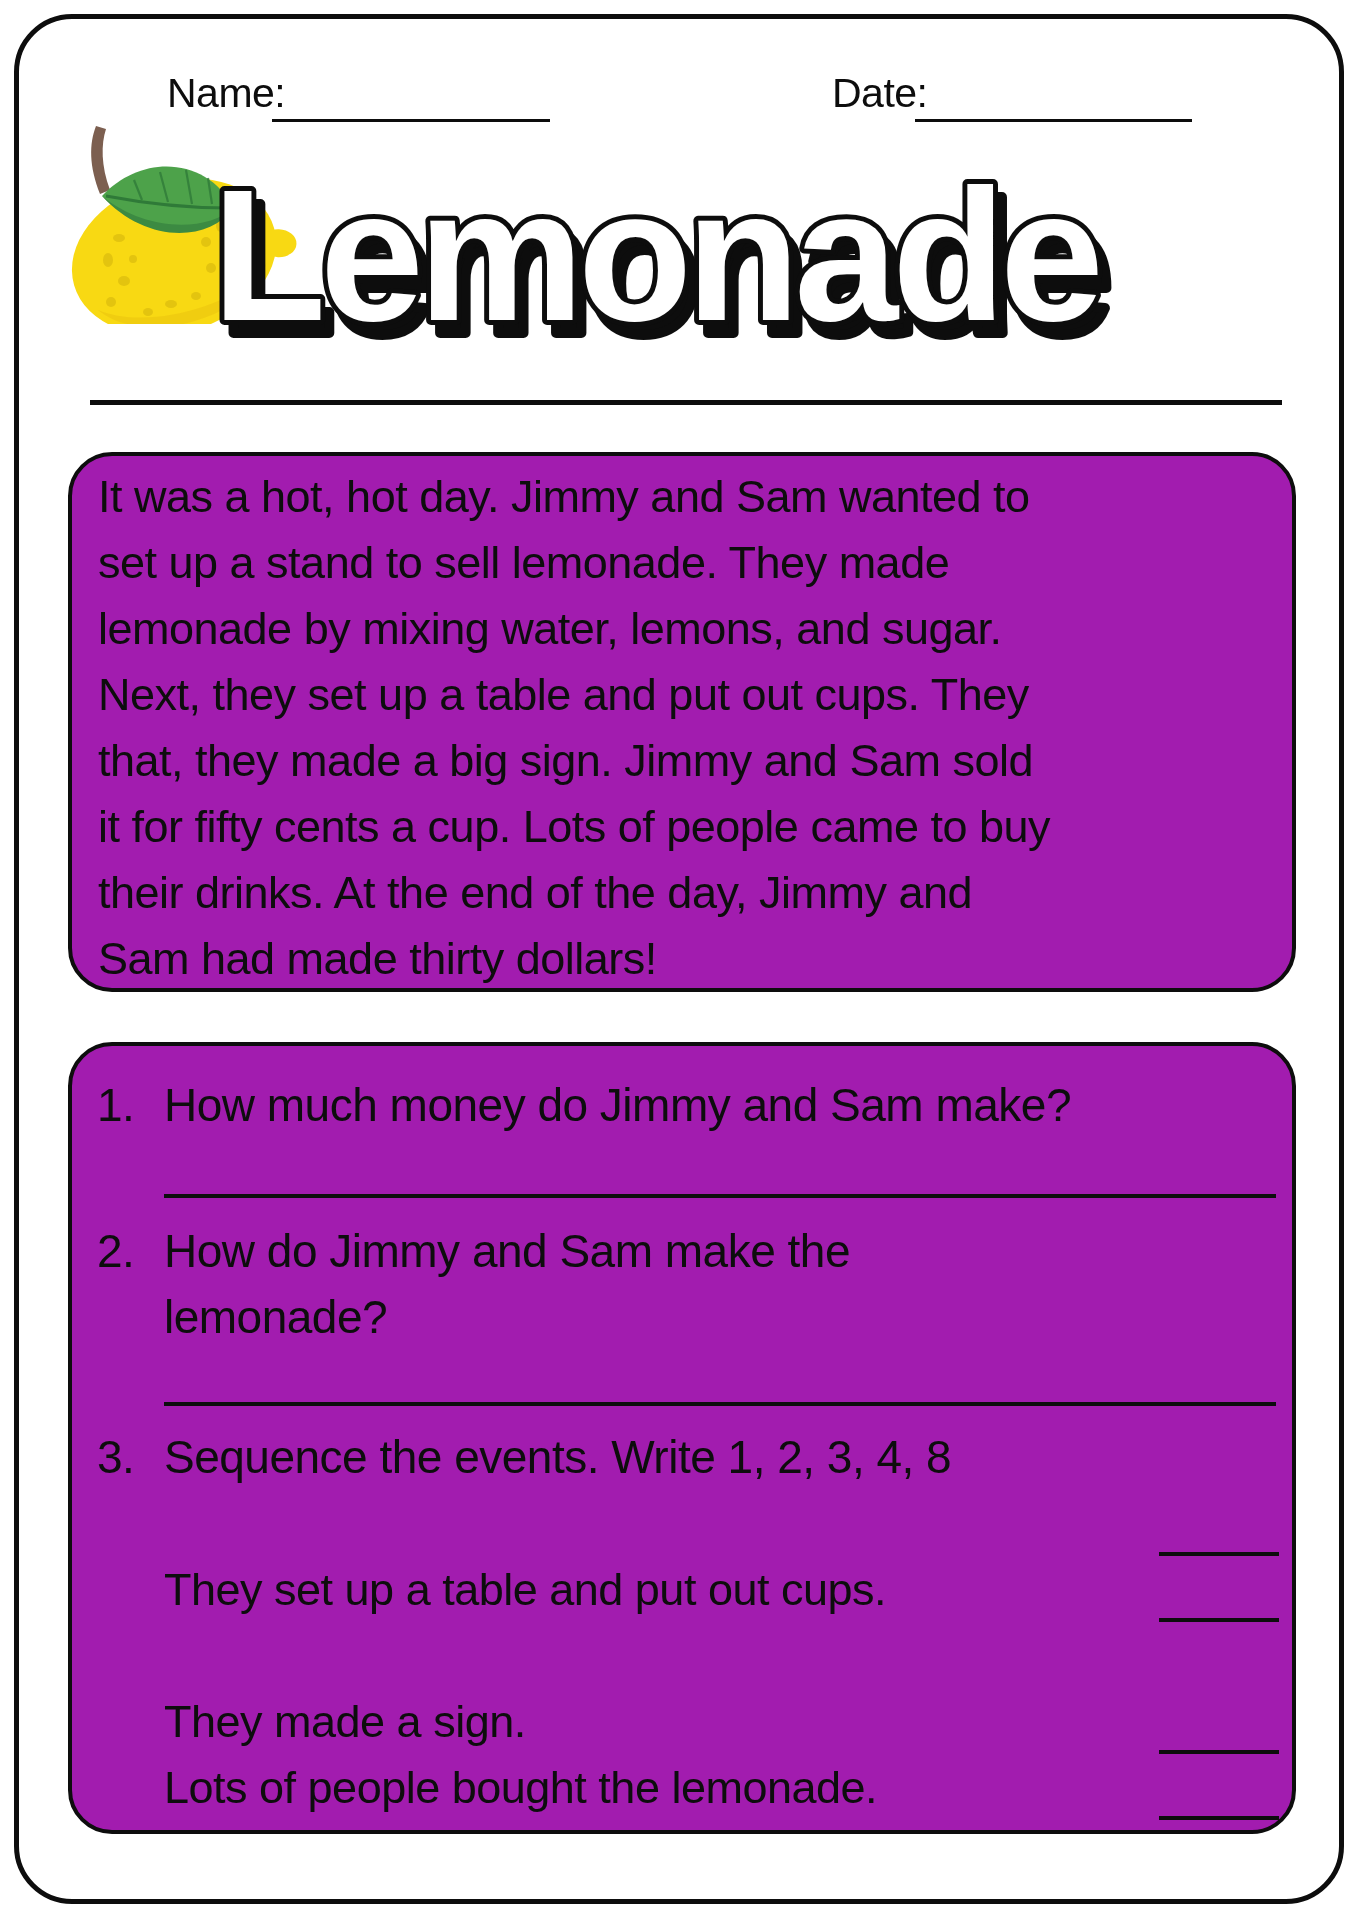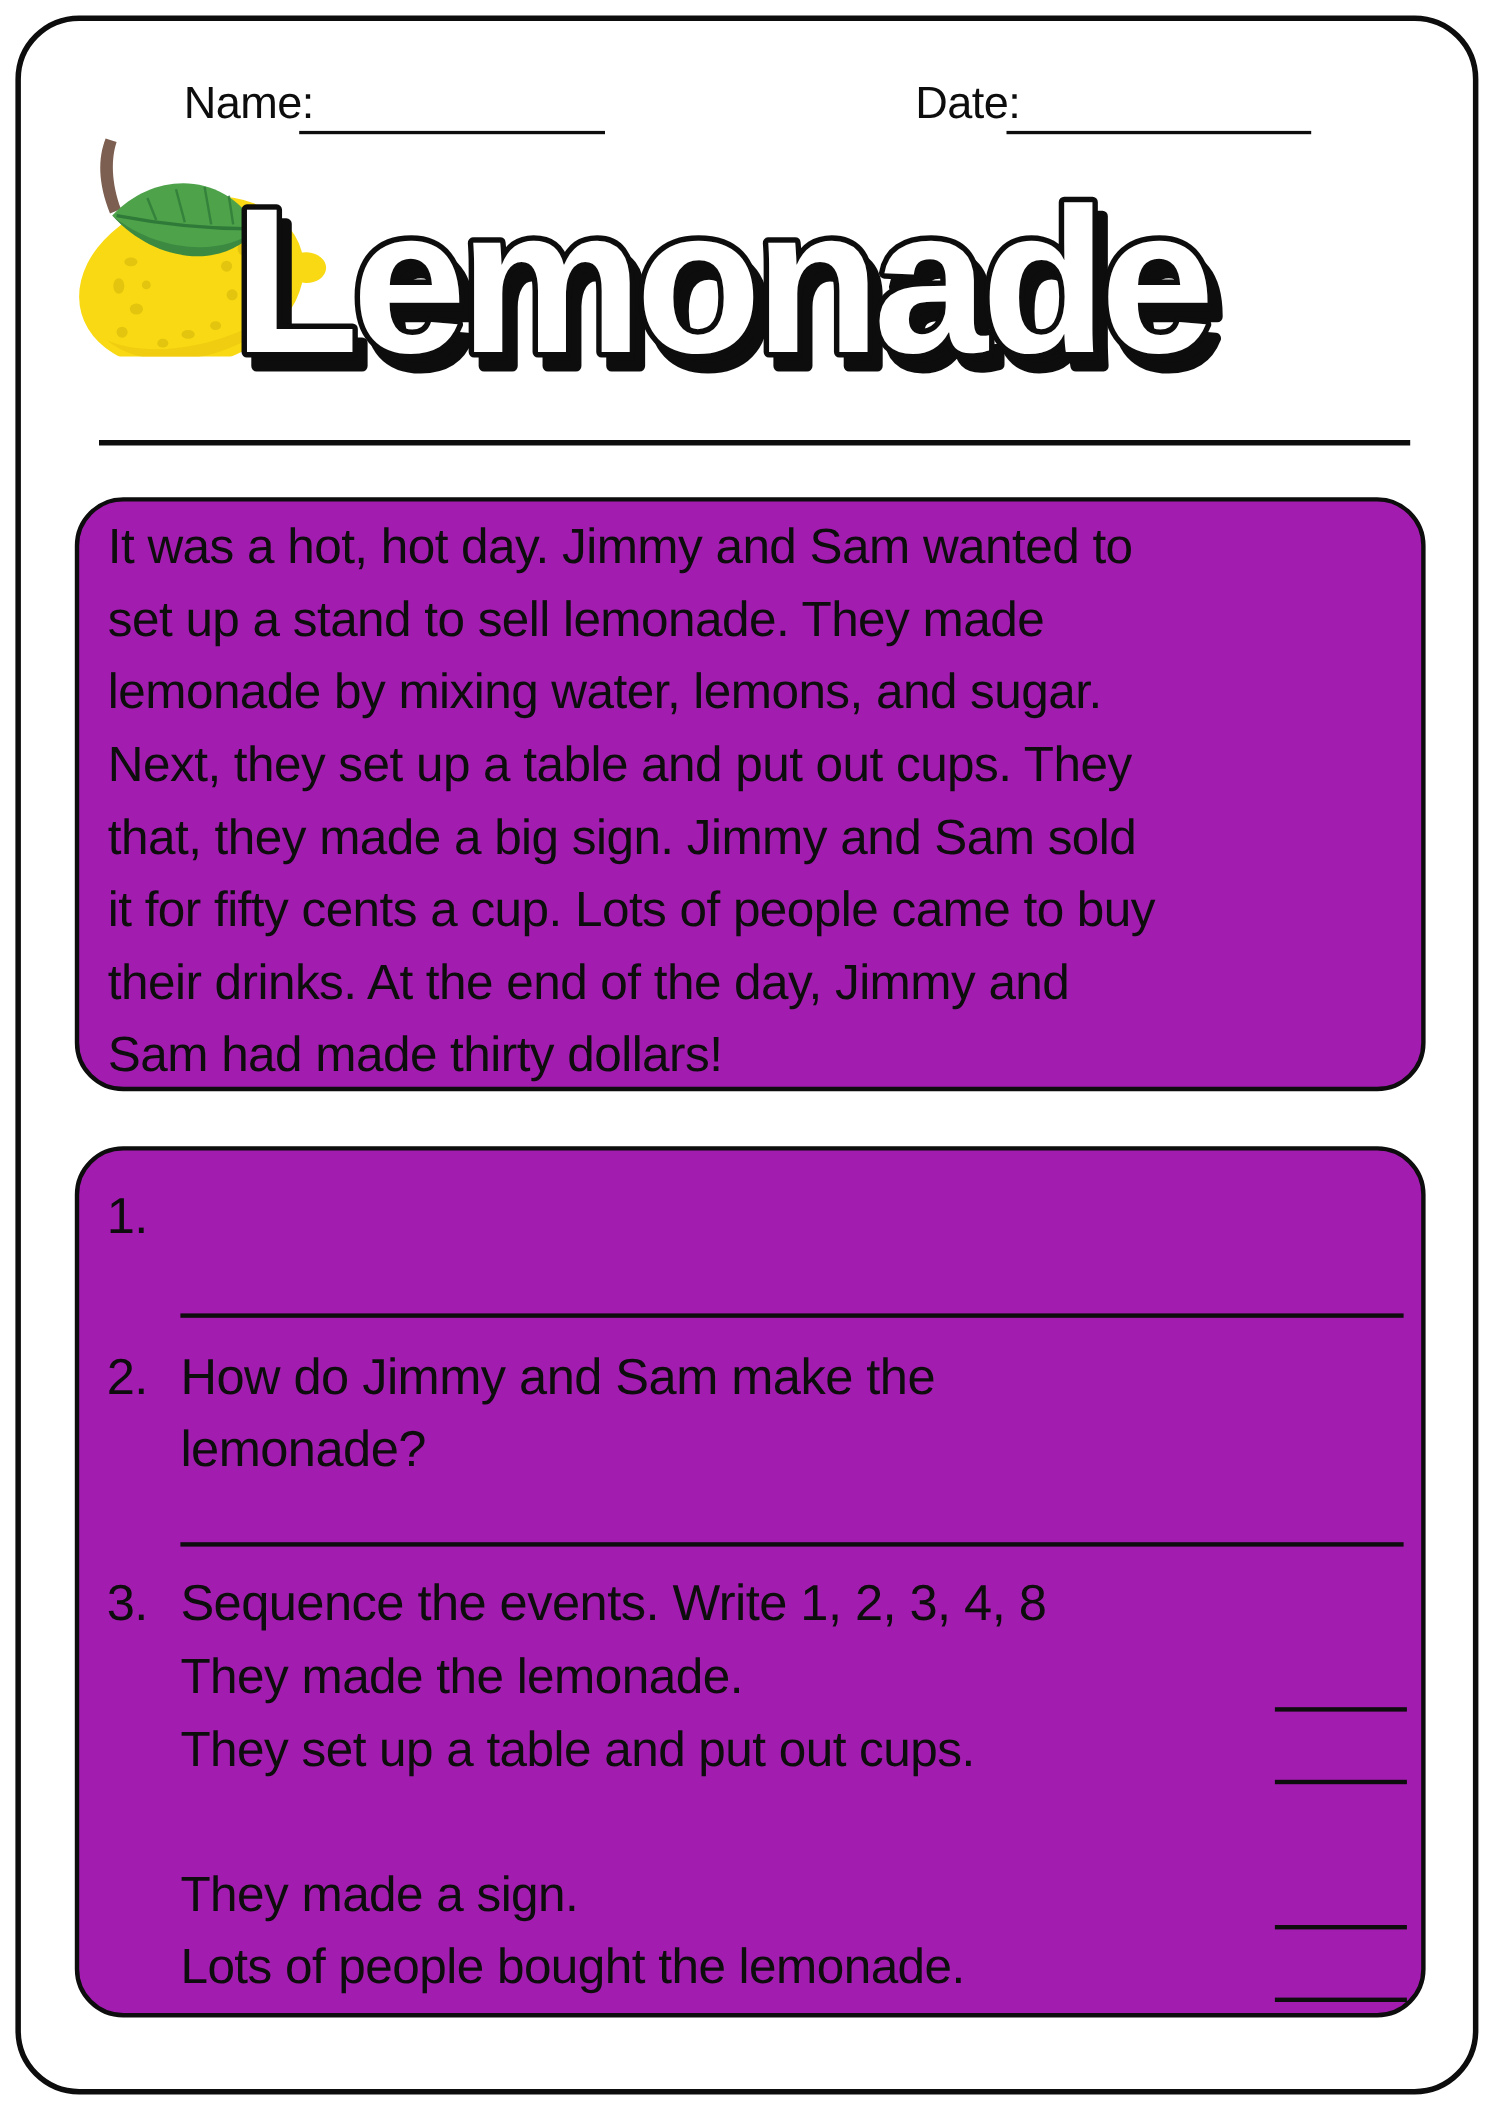--- a/index.html
+++ b/index.html
@@ -119,32 +119,32 @@
     <div class="story-line">Next, they set up a table and put out cups. They</div>
     <div class="story-line">that, they made a big sign. Jimmy and Sam sold</div>
     <div class="story-line">it for fifty cents a cup. Lots of people came to buy</div>
     <div class="story-line">their drinks. At the end of the day, Jimmy and</div>
     <div class="story-line">Sam had made thirty dollars!</div>
   </div>
 
   <div class="round-box q-box">
 
     <div class="q-num" style="top:32px;">1.</div>
+    <div class="q-text" style="top:32px;">How much money do Jimmy and Sam make?</div>
     <div class="answer-rule" style="top:148px;"></div>
 
     <div class="q-num" style="top:178px;">2.</div>
     <div class="q-text" style="top:178px;">How do Jimmy and Sam make the</div>
     <div class="q-text" style="top:244px;">lemonade?</div>
     <div class="answer-rule" style="top:356px;"></div>
 
     <div class="q-num" style="top:384px;">3.</div>
     <div class="q-text" style="top:384px;">Sequence the events. Write 1, 2, 3, 4, 8</div>
 
     <div class="seq-row" style="top:448px;">
-      <span class="seq-text">They made the lemonade.</span>
       <span class="seq-blank"></span>
     </div>
     <div class="seq-row" style="top:514px;">
       <span class="seq-text">They set up a table and put out cups.</span>
       <span class="seq-blank"></span>
     </div>
     <div class="seq-row" style="top:646px;">
       <span class="seq-text">They made a sign.</span>
       <span class="seq-blank"></span>
     </div>

